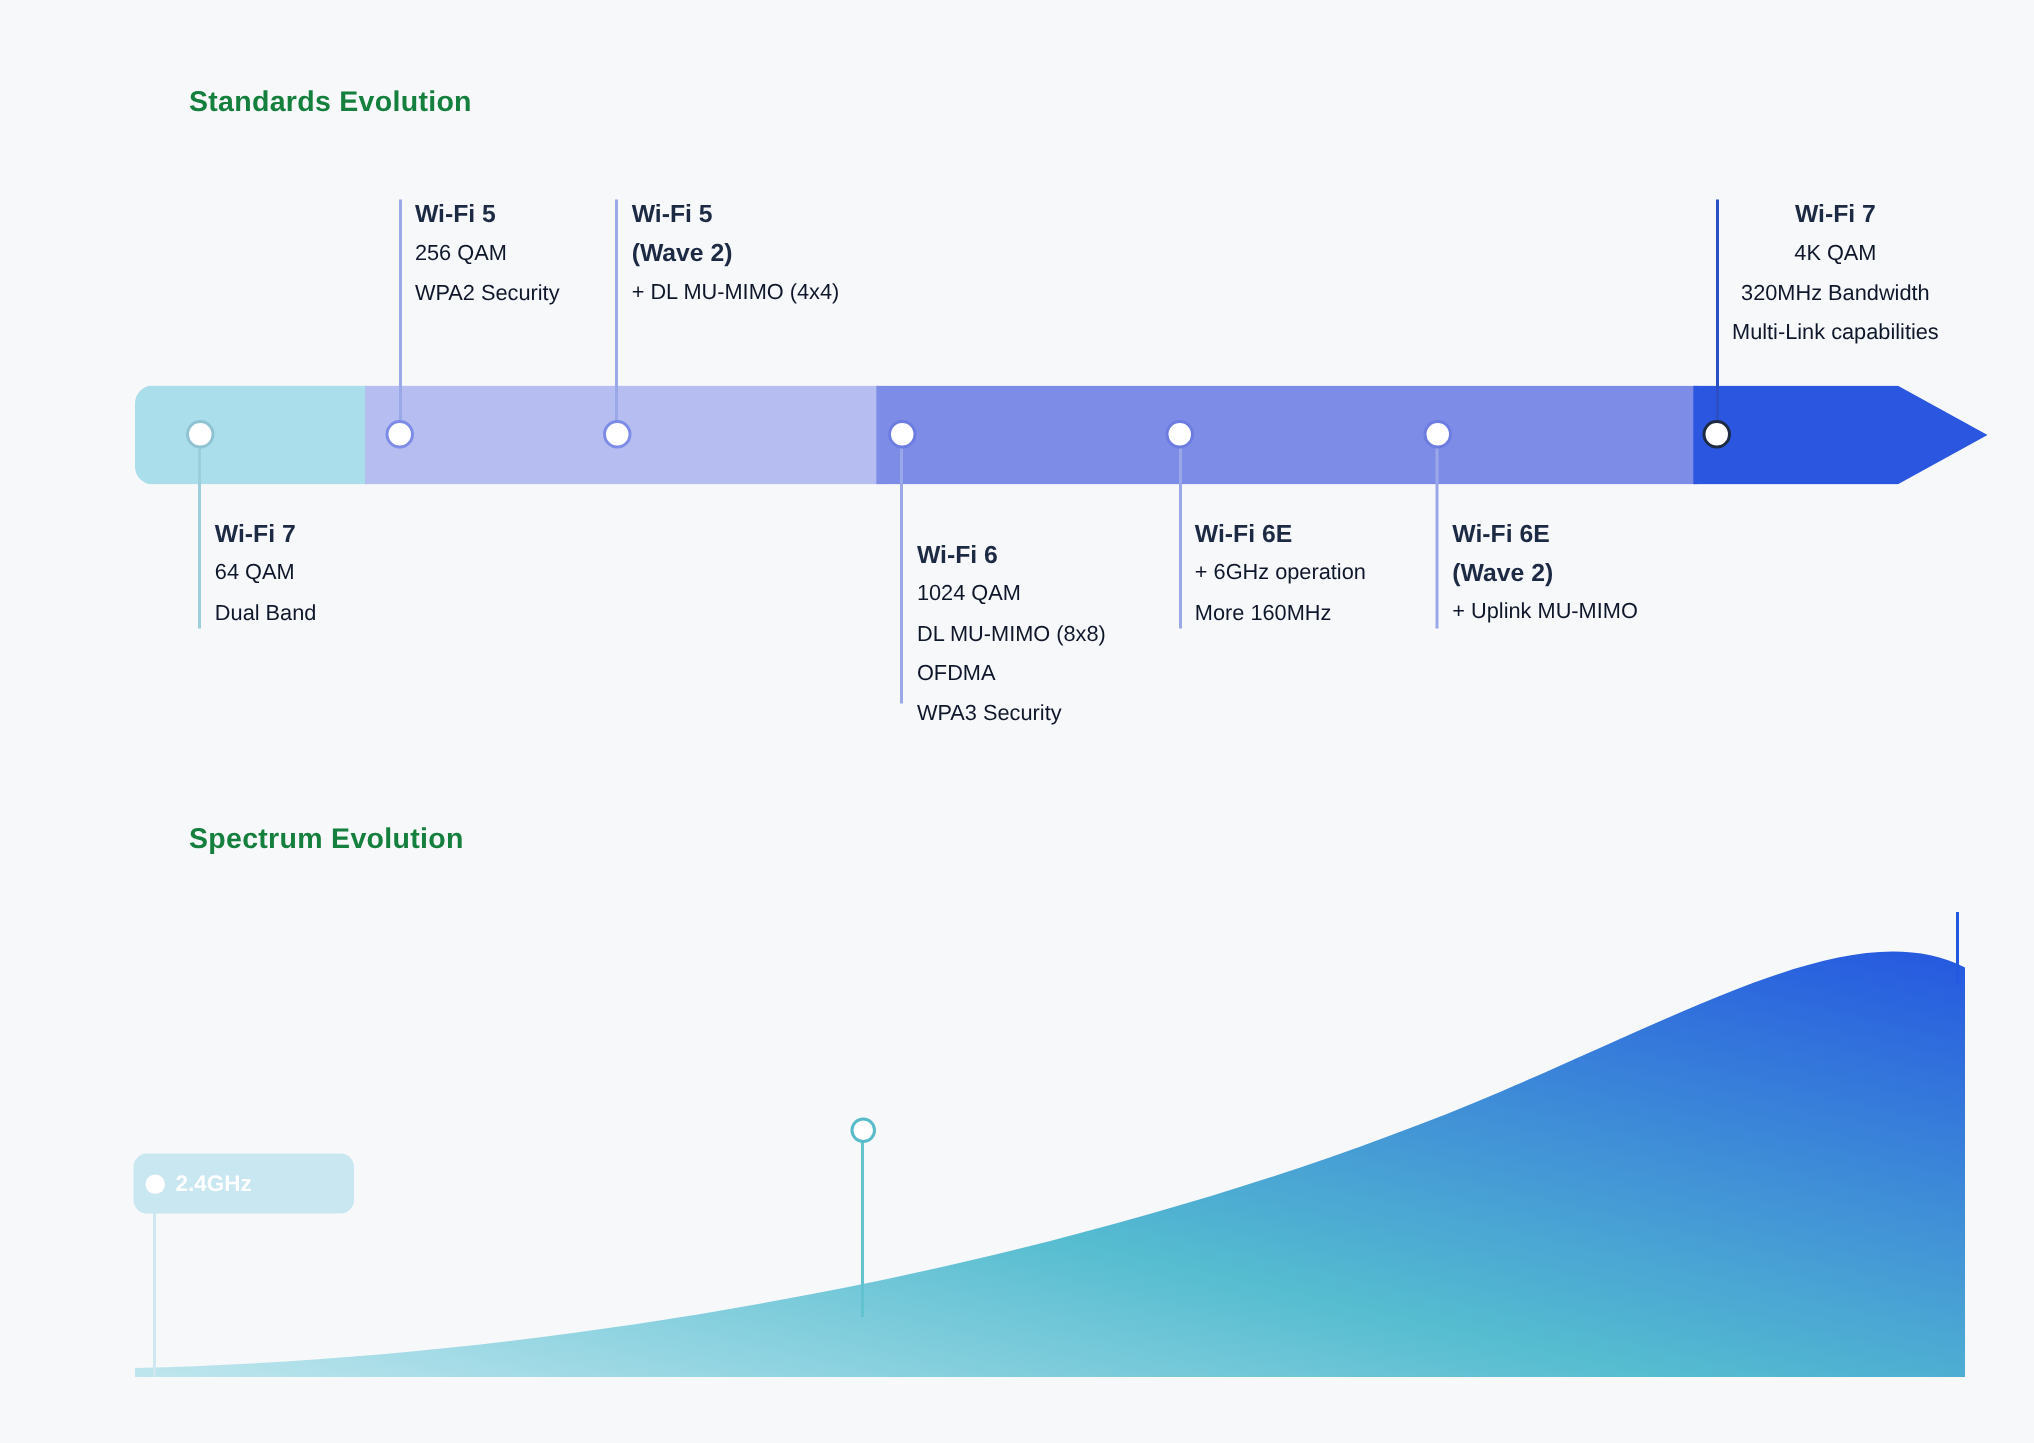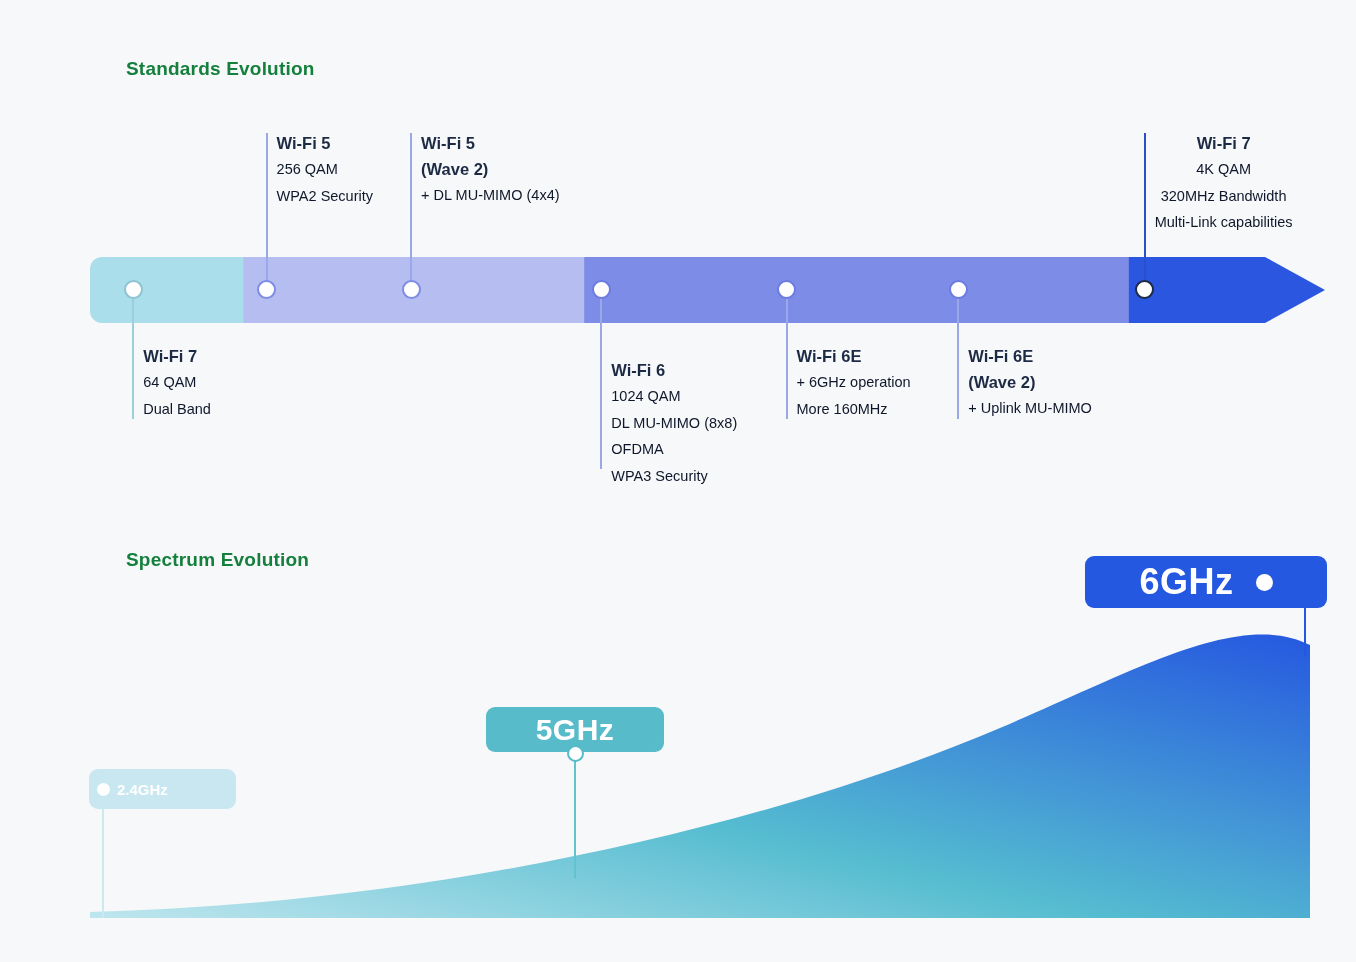--- a/index.html
+++ b/index.html
@@ -255,26 +255,19 @@
     <div id="spectrum-overlay"></div>
   </div>
 
   <div class="section-title" id="spectrum-title">Spectrum Evolution</div>
 
   <div class="freq-badge" id="badge-24" style="background: rgb(200, 231, 240); color: rgb(255, 255, 255);">
     <span class="badge-dot" style="width:13px;height:13px;"></span>
     <span>2.4GHz</span>
   </div>
 
-  <div class="freq-badge" id="badge-5" style="background: rgb(88, 187, 201); color: rgb(255, 255, 255);">
-    <span>5GHz</span>
-  </div>
-
-  <div class="freq-badge" id="badge-6" style="background: rgb(37, 88, 224); color: rgb(255, 255, 255);">
-    <span>6GHz</span>
-    <span class="badge-dot" style="width:17px;height:17px;"></span>
-  </div>
+
 
 <div class="stem" style="left: 102px; top: 793px; height: 125px; background: rgb(205, 232, 241);"></div>
     <div class="stem" style="left: 574px; top: 752px; height: 126px; background: rgb(99, 194, 207);"></div>
     <div class="stem" style="left: 1304px; top: 608px; height: 48px; background: rgb(37, 88, 224);"></div>
     <div class="stem-dot" style="left: 567px; top: 745px; width: 17px; height: 17px; background: rgb(255, 255, 255); border: 2px solid rgb(88, 187, 201);"></div>
   </div>
 
 </body></html>

